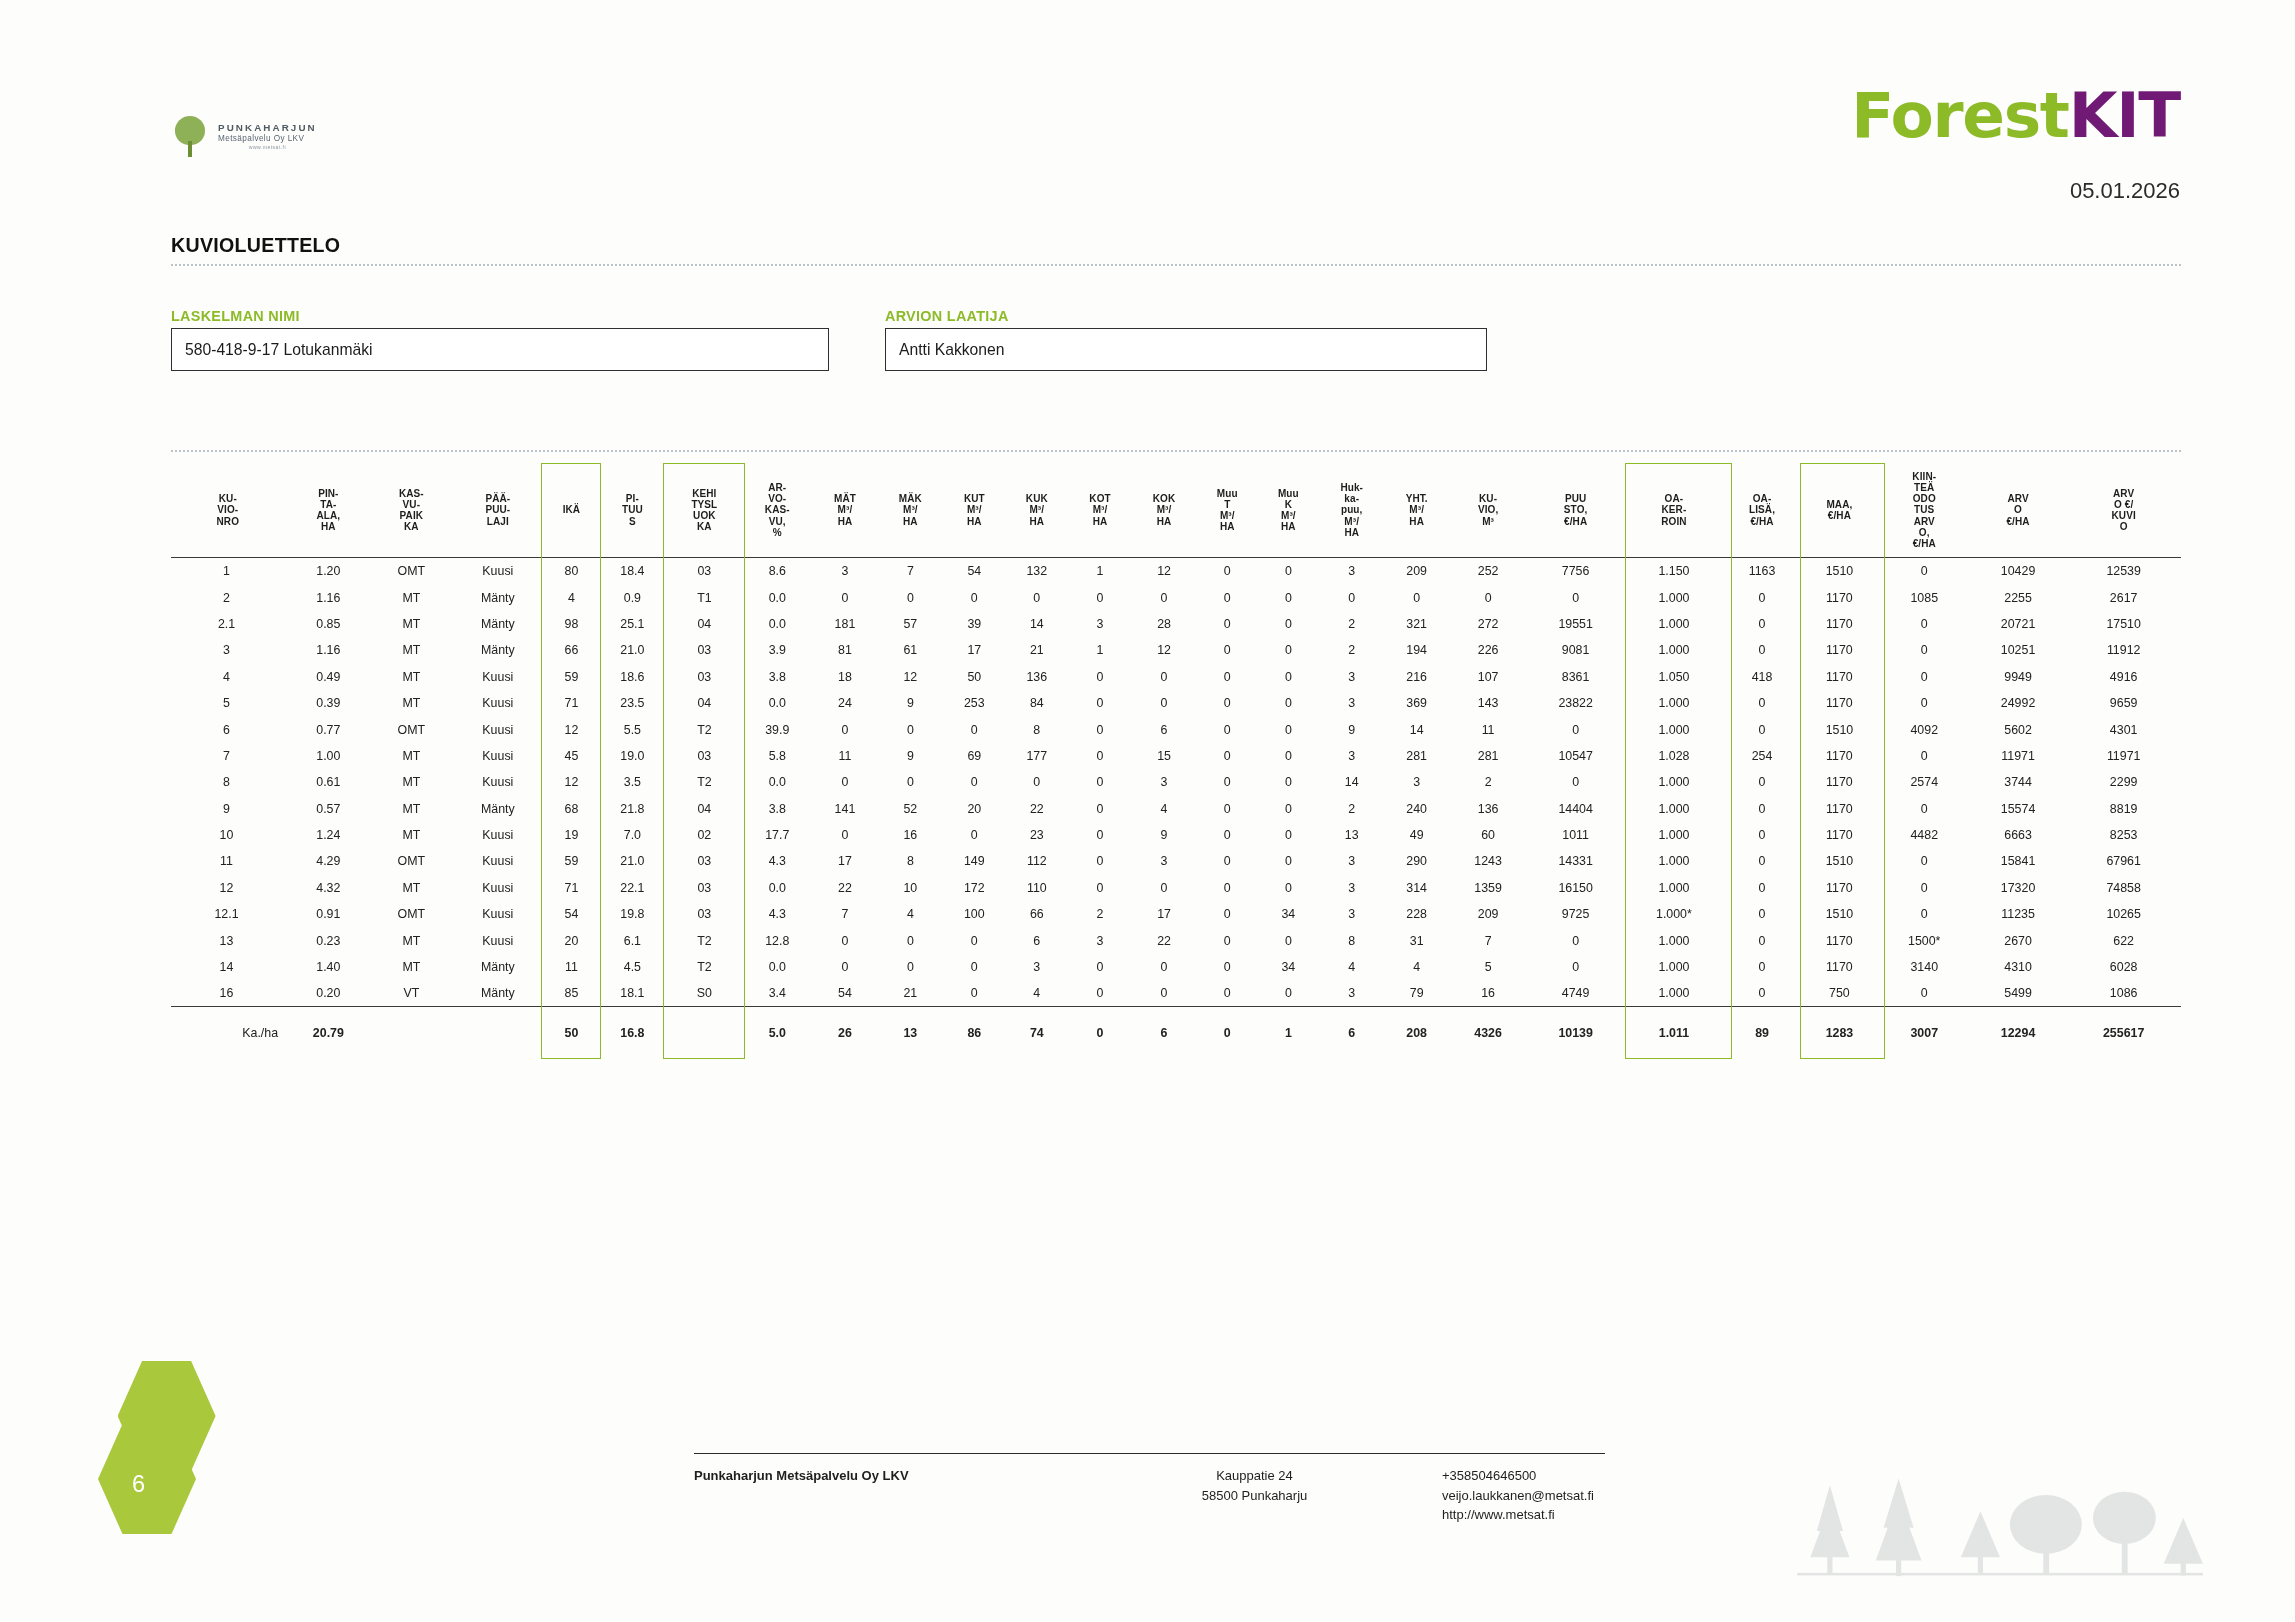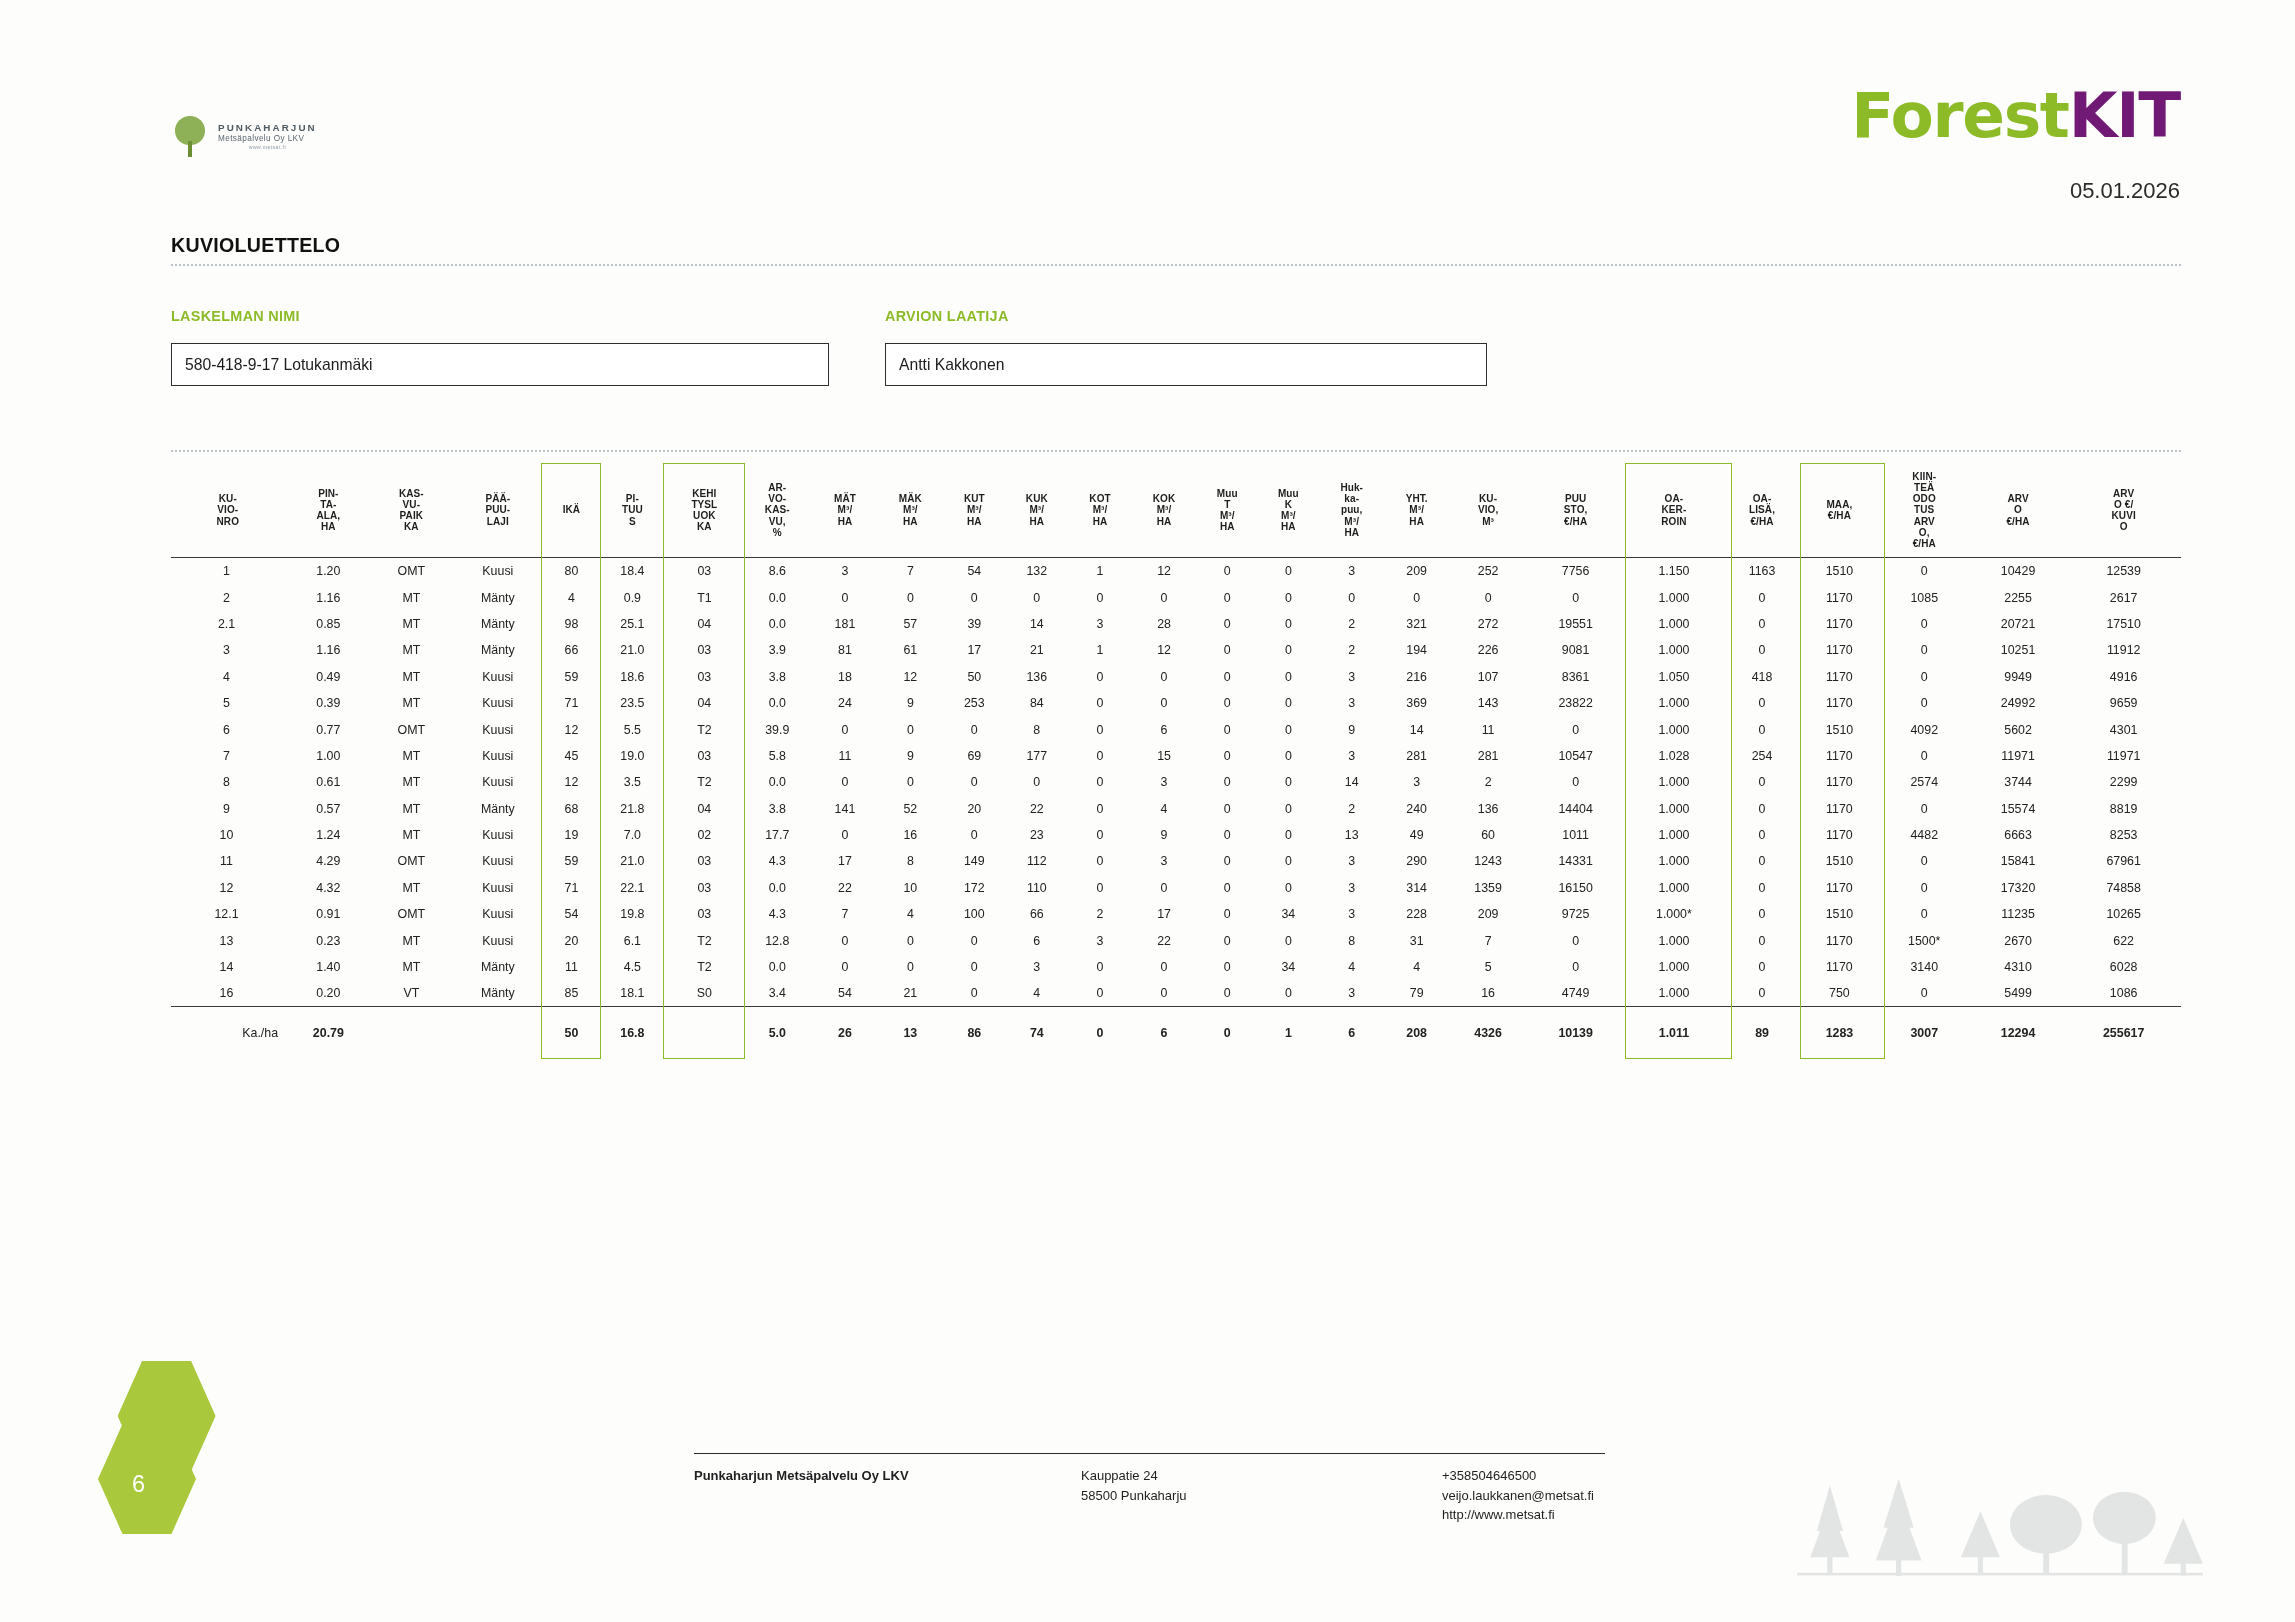--- a/index.html
+++ b/index.html
@@ -109,21 +109,21 @@
 
   
   .field {
     position: absolute;
   }
   .field .flabel {
     font-size: 14.4px;
     color: #8cbb27;
     font-weight: bold;
     letter-spacing: 0.3px;
-    margin-bottom: 19px;
+    margin-bottom: 4px;
   }
   .field .fbox {
     border: 0.7px solid #2f2f2f;
     border-top-width: 1.3px;
     height: 41px;
     display: flex;
     align-items: center;
     padding-left: 13px;
     font-size: 15.7px;
     color: #1c1c1c;
@@ -218,21 +218,21 @@
     position: absolute;
     left: 694px;
     top: 1466px;
     display: flex;
     gap: 14px;
     font-size: 13px;
     color: #1f1f1f;
     line-height: 1.5;
   }
   .footer .c1 { width: 373px; font-weight: bold; }
-  .footer .c2 { width: 347px; }
+  .footer .c2 { width: 347px; text-align: center; }
   .footer .c3 { width: 262px; }
 
   .page-badge {
     position: absolute;
     left: 98px;
     top: 1361px;
     width: 151px;
     height: 170px;
   }
   .page-badge .hex {

